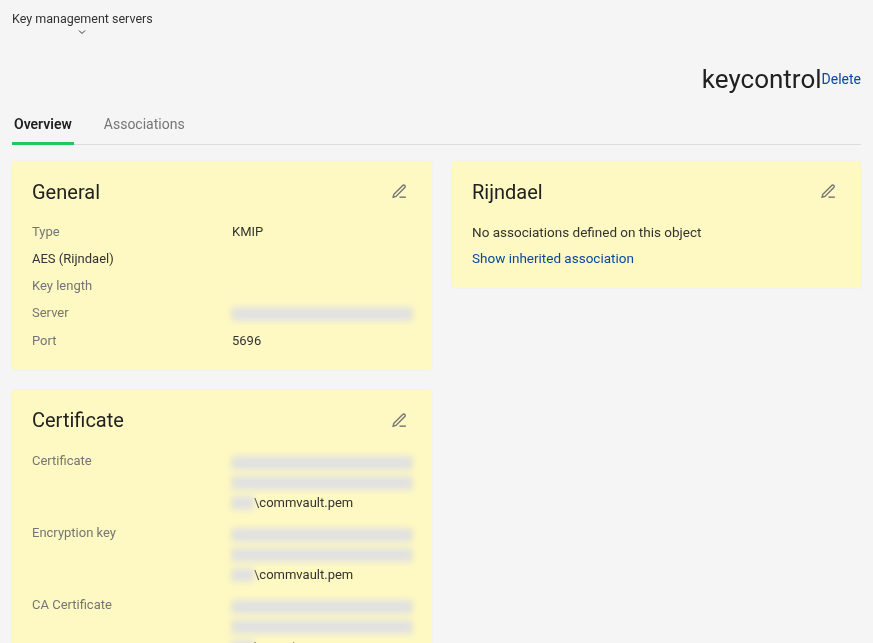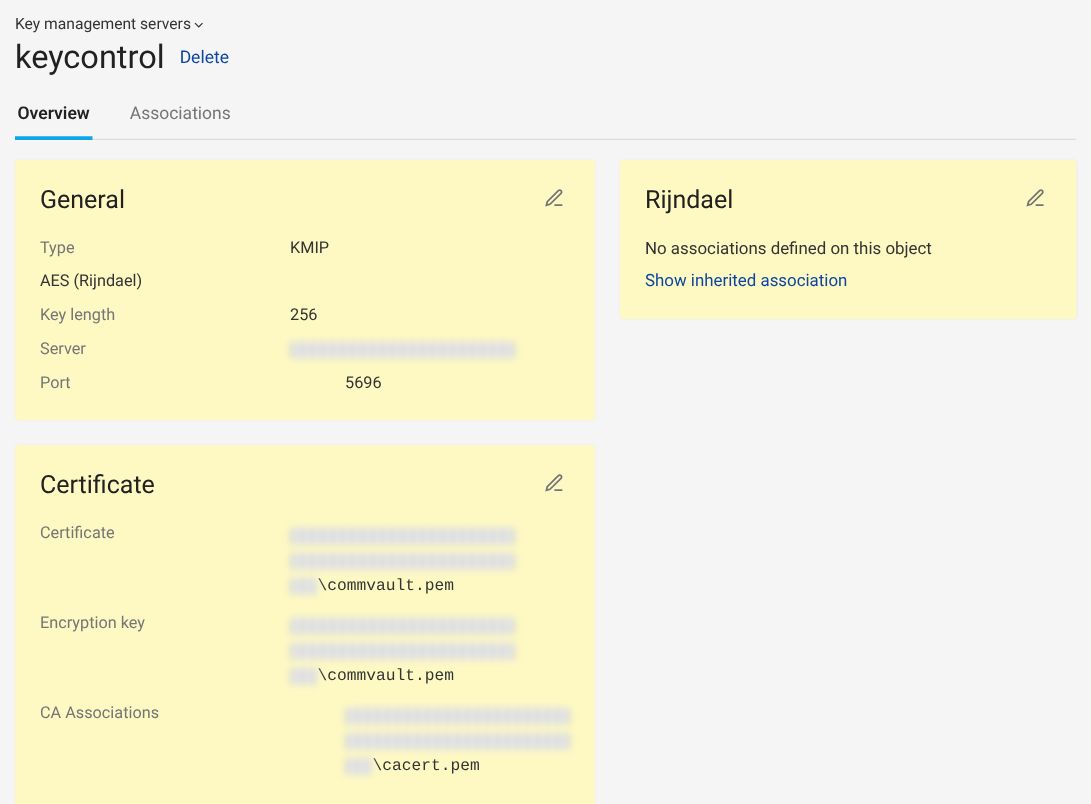--- a/index.html
+++ b/index.html
@@ -12,28 +12,28 @@
   }
   .page { padding: 8px 12px 20px; }
   .breadcrumb {
     display: inline-flex;
     align-items: center;
     gap: 0;
     font-size: 12.5px;
     color: #333;
     cursor: pointer;
     padding: 2px 0;
+    flex-direction: column;
   }
   .breadcrumb svg { width: 12px; height: 12px; }
   .title-row {
     display: flex;
     align-items: center;
-    justify-content: flex-start;
-    margin-top: 2px;
-    gap: 12px;
+    justify-content: flex-end;
+    margin-top: 24px;
   }
   .page-title {
     font-size: 26px;
     font-weight: 400;
     color: #212121;
   }
   .delete-link {
     color: #0d47a1;
     font-size: 14px;
     cursor: pointer;
@@ -47,21 +47,21 @@
   .tab {
     font-size: 14px;
     color: #757575;
     padding: 0 2px 10px;
     cursor: pointer;
     margin-bottom: -1px;
   }
   .tab.active {
     color: #212121;
     font-weight: 600;
-    border-bottom: 3px solid #0ea5e9;
+    border-bottom: 3px solid #22c55e;
   }
   .content {
     display: flex;
     gap: 20px;
     margin-top: 16px;
   }
   .col { flex: 1; display: flex; flex-direction: column; gap: 20px; }
   .card {
     background: #fef9c3;
     border-radius: 2px;
@@ -74,39 +74,39 @@
     justify-content: space-between;
     margin-bottom: 20px;
   }
   .card-title { font-size: 20px; font-weight: 400; color: #212121; }
   .edit-btn {
     background: none; border: none; padding: 4px; cursor: pointer;
     color: #757575;
   }
   .edit-btn svg { width: 17px; height: 17px; display:block; }
   .row { display: flex; align-items: flex-start; font-size: 13px; margin-bottom: 12px; }
-  .row:last-child { margin-bottom: 0; gap: 44px; }
+  .row:last-child { margin-bottom: 0; }
   .row .label { width: 200px; color: #757575; }
   .row .value { flex: 1; color: #333; }
   .blur-block {
     position: relative;
     display: inline-block;
     width: 180px;
     height: 14px;
     vertical-align: middle;
   }
   .blur-block::before {
     content: "";
     position: absolute;
     inset: 0;
     background: repeating-linear-gradient(90deg,#d6d6d6 0 4px,#ececec 4px 8px);
     filter: blur(3px);
     border-radius: 3px;
   }
-  .cert-value { line-height: 20px; font-family: Liberation Mono, monospace; }
+  .cert-value { line-height: 20px; }
   .sec-text { font-size: 13.5px; color: #333; margin-bottom: 10px; }
   .link { color: #0d47a1; font-size: 13.5px; cursor: pointer; }
 </style>
 </head>
 <body>
 
 <div class="page">
 
   <div class="breadcrumb">
     <span>Key management servers</span>
@@ -140,21 +140,20 @@
         </div>
         <div class="row">
           <div class="label">Type</div>
           <div class="value">KMIP</div>
         </div>
         <div class="row">
           <div class="value">AES (Rijndael)</div>
         </div>
         <div class="row">
           <div class="label">Key length</div>
-          <div class="value">256</div>
         </div>
         <div class="row">
           <div class="label">Server</div>
           <div class="value"><span class="blur-block"></span></div>
         </div>
         <div class="row">
           <div class="label">Port</div>
           <div class="value">5696</div>
         </div>
       </div>
@@ -182,21 +181,21 @@
         <div class="row">
           <div class="label">Encryption key</div>
           <div class="value cert-value">
             <span class="blur-block"></span><br>
             <span class="blur-block"></span><br>
             <span class="blur-block" style="width:22px"></span><span>\commvault.pem</span>
           </div>
         </div>
 
         <div class="row">
-          <div class="label">CA Associations</div>
+          <div class="label">CA Certificate</div>
           <div class="value cert-value">
             <span class="blur-block"></span><br>
             <span class="blur-block"></span><br>
             <span class="blur-block" style="width:22px"></span><span>\cacert.pem</span>
           </div>
         </div>
       </div>
 
     </div>
 

